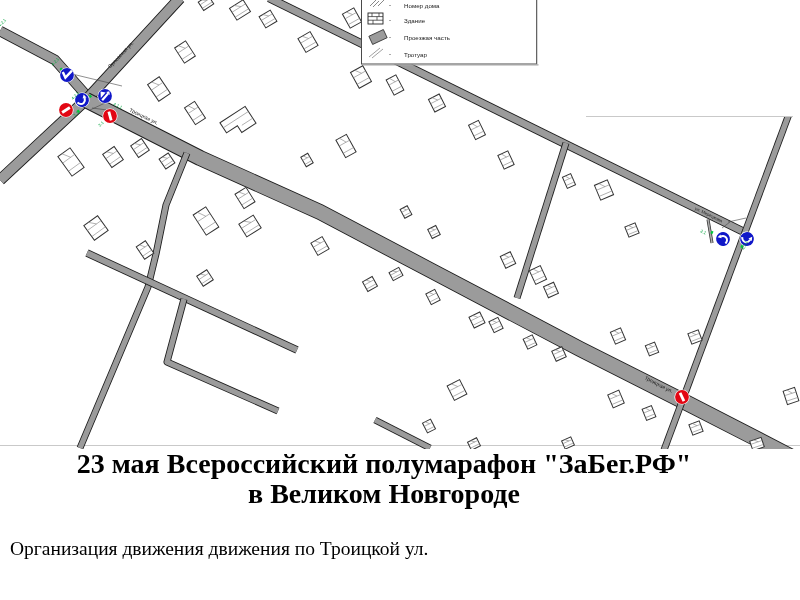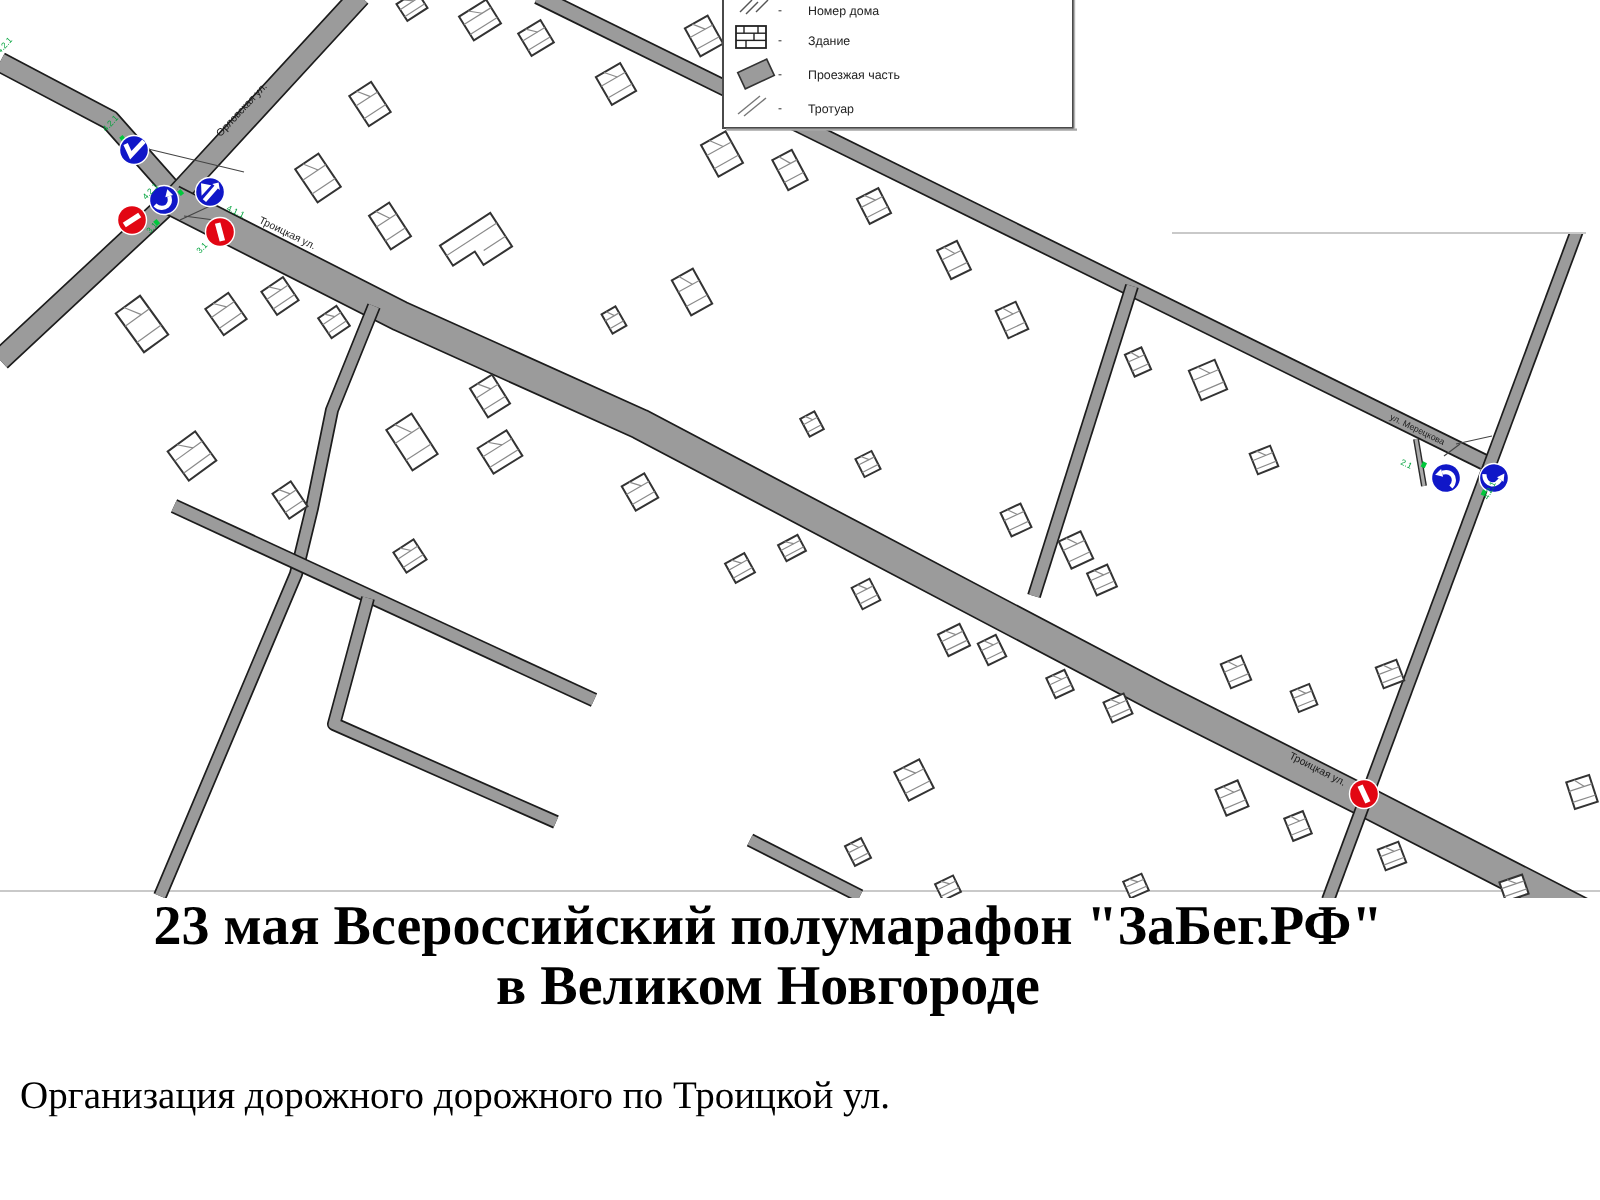--- a/index.html
+++ b/index.html
@@ -584,14 +584,14 @@
         </g>
 <text x="389" y="56" font-family="Liberation Sans, sans-serif" font-size="6" fill="#222">-</text>
 <text x="404" y="56.5" font-family="Liberation Sans, sans-serif" font-size="6.2" fill="#222">Тротуар</text>
 <line x1="363" y1="64.8" x2="538.5" y2="64.8" stroke="#a6a6a6" stroke-width="1.2"></line>
 <line x1="537.2" y1="-10" x2="537.2" y2="64.5" stroke="#b5b5b5" stroke-width="0.8"></line>
 </g>
 </svg>
 
 <div class="title">23 мая Всероссийский полумарафон "ЗаБег.РФ"<br>в Великом Новгороде</div>
 
-<div class="caption">Организация дорожного дорожного по Троицкой ул.</div>
+<div class="caption">Организация движения движения по Троицкой ул.</div>
 </div>
 
 </body></html>

